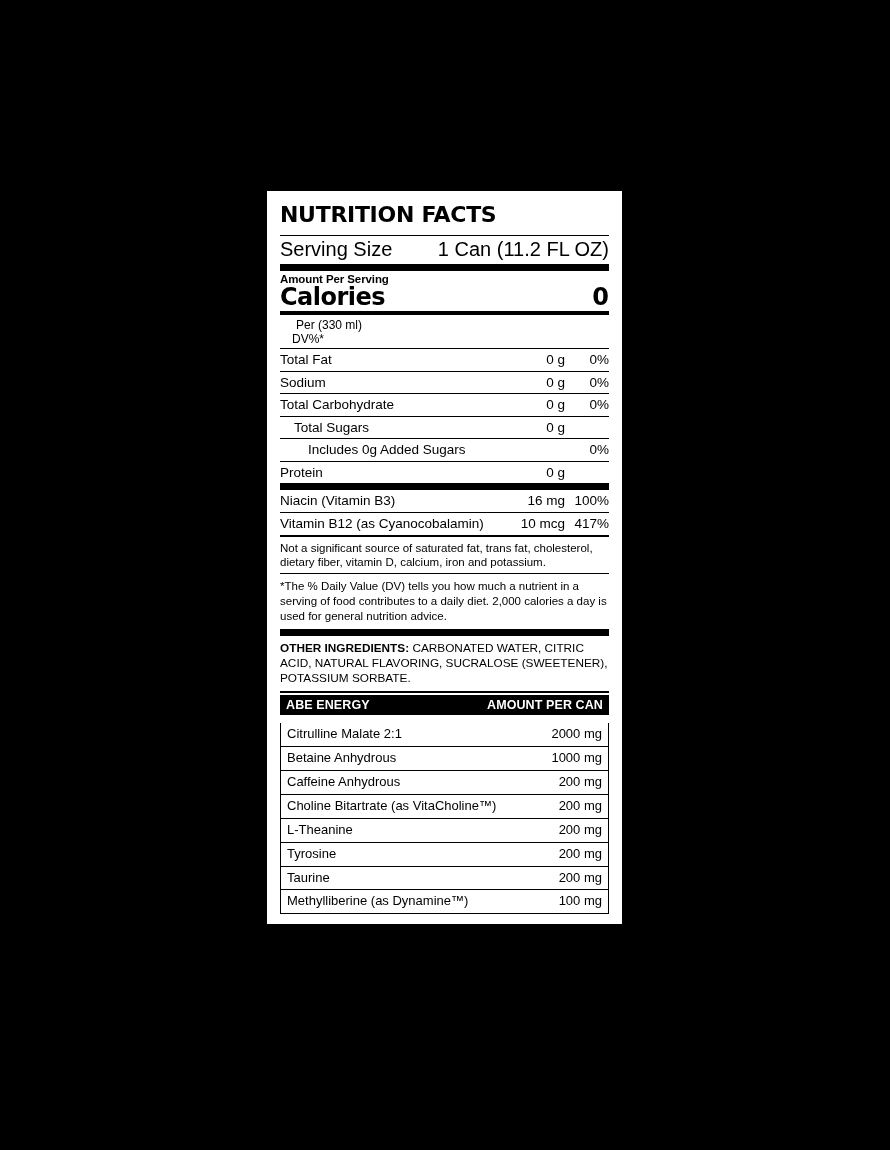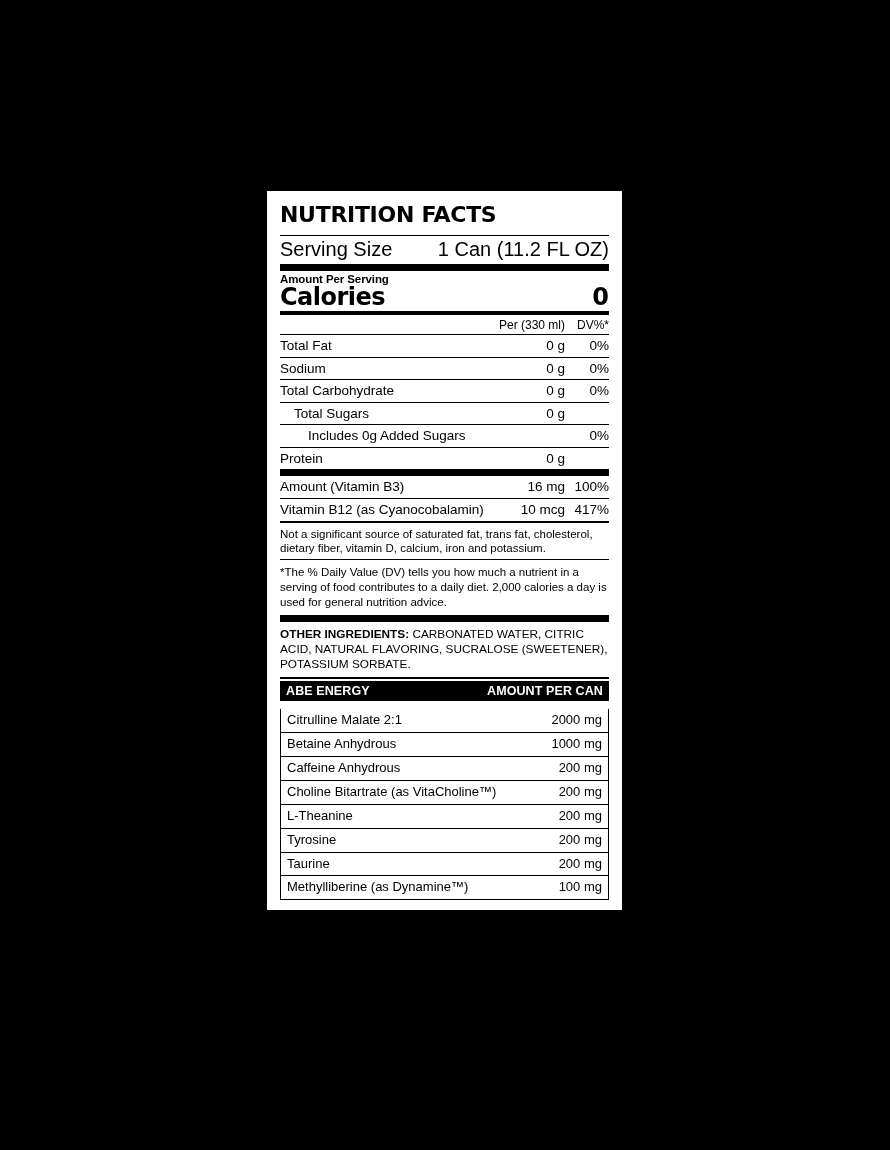--- a/index.html
+++ b/index.html
@@ -91,20 +91,21 @@
     font-weight: bold;
     font-family: "DejaVu Sans", sans-serif;
     line-height: 1.0;
   }
 
   .col-head {
     display: flex;
     justify-content: flex-end;
     font-size: 12px;
     padding: 3px 0 2px 0;
+    flex-direction: column;
   }
   .col-head .amt { width: 82px; text-align: right; }
   .col-head .dv  { width: 44px; text-align: right; }
 
   .indent1 { padding-left: 14px; }
   .indent2 { padding-left: 28px; }
 
   .note {
     font-size: 11.5px;
     line-height: 1.25;
@@ -226,21 +227,21 @@
     <div class="row">
       <span class="name">Protein</span>
       <span class="vals">
         <span class="amt">0 g</span>
         <span class="dv"></span>
       </span>
     </div>
     <div class="rule-thick"></div>
 
     <div class="row">
-      <span class="name">Amount (Vitamin B3)</span>
+      <span class="name">Niacin (Vitamin B3)</span>
       <span class="vals">
         <span class="amt">16 mg</span>
         <span class="dv">100%</span>
       </span>
     </div>
     <div class="rule-thin"></div>
 
     <div class="row">
       <span class="name">Vitamin B12 (as Cyanocobalamin)</span>
       <span class="vals">

